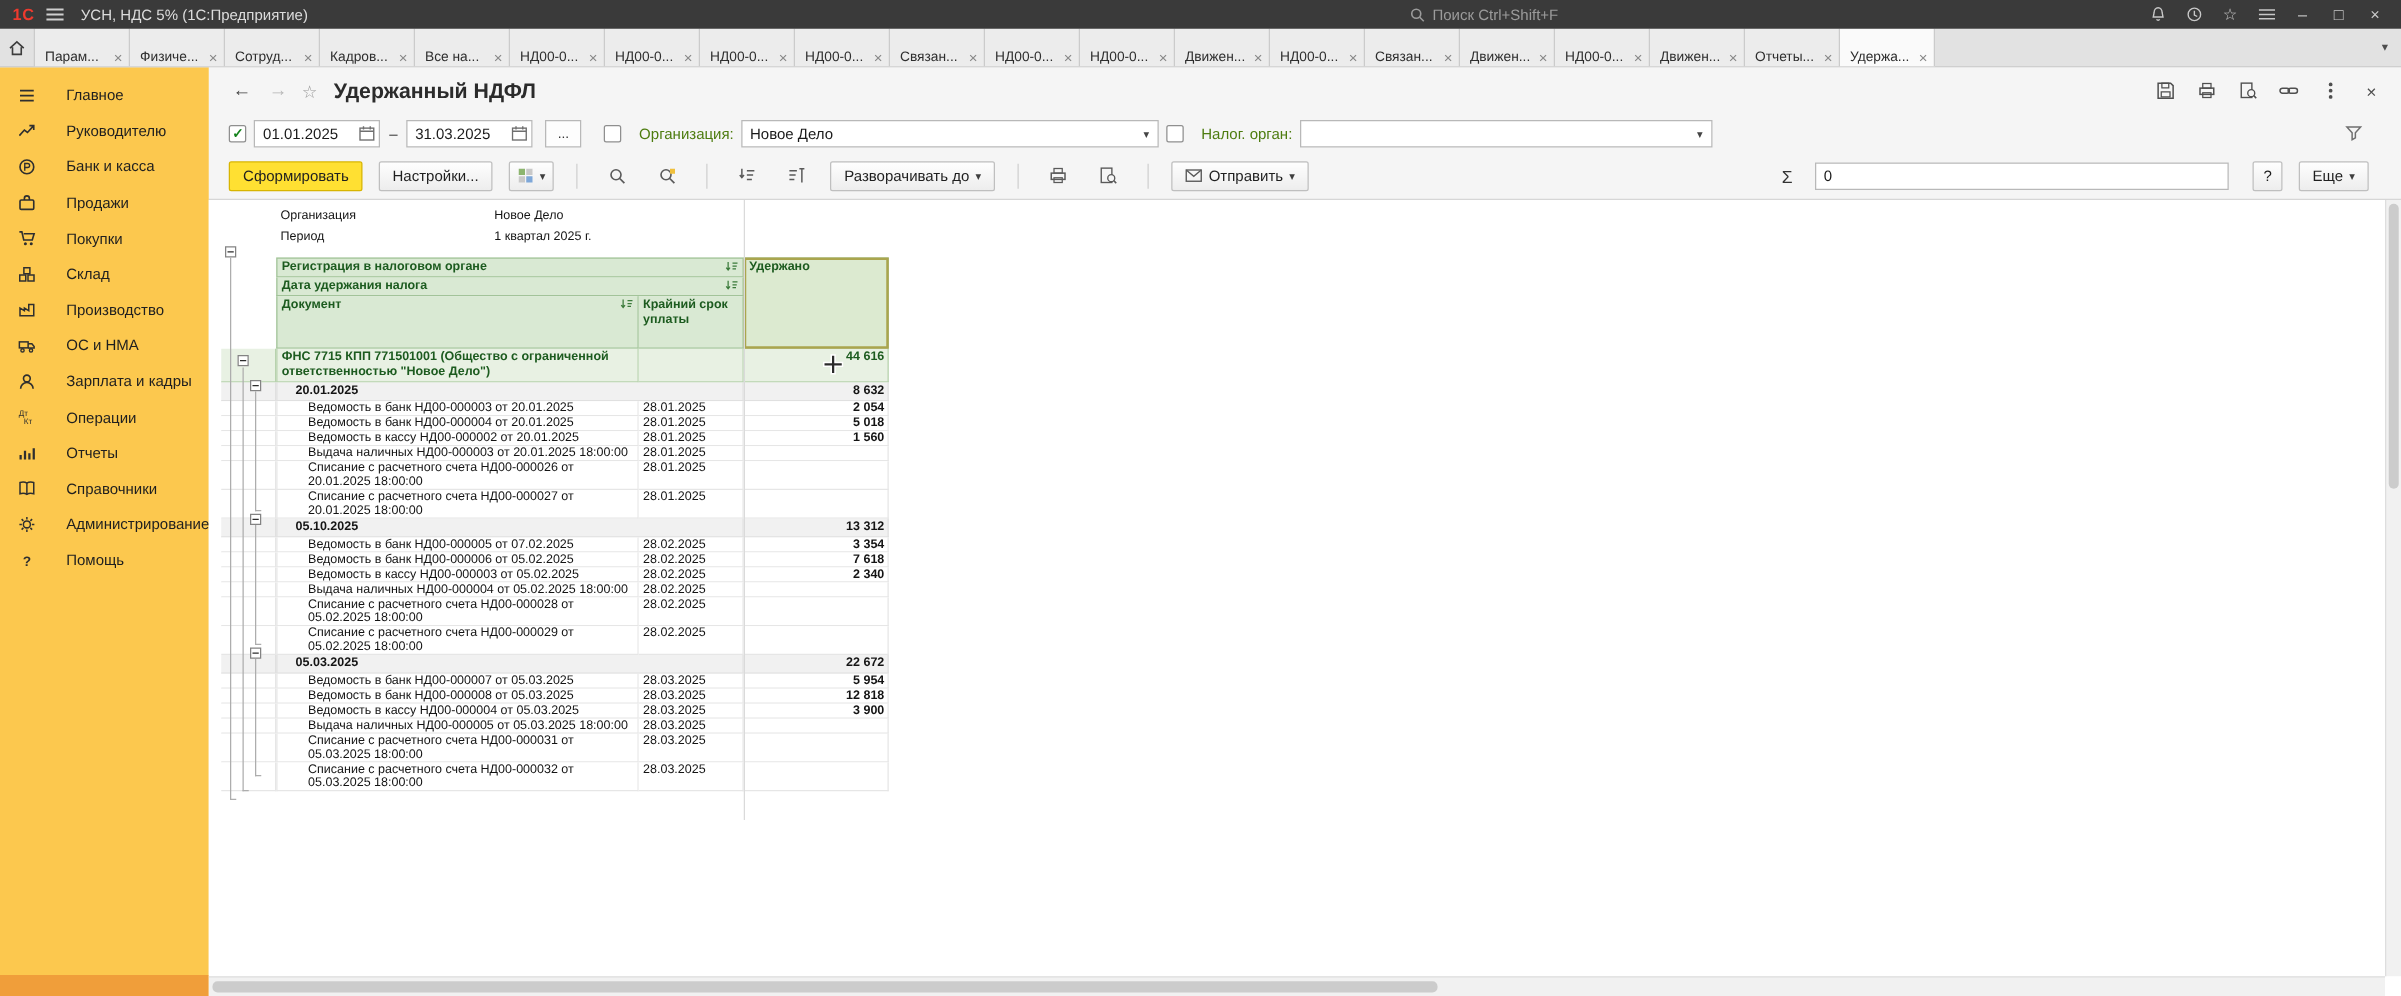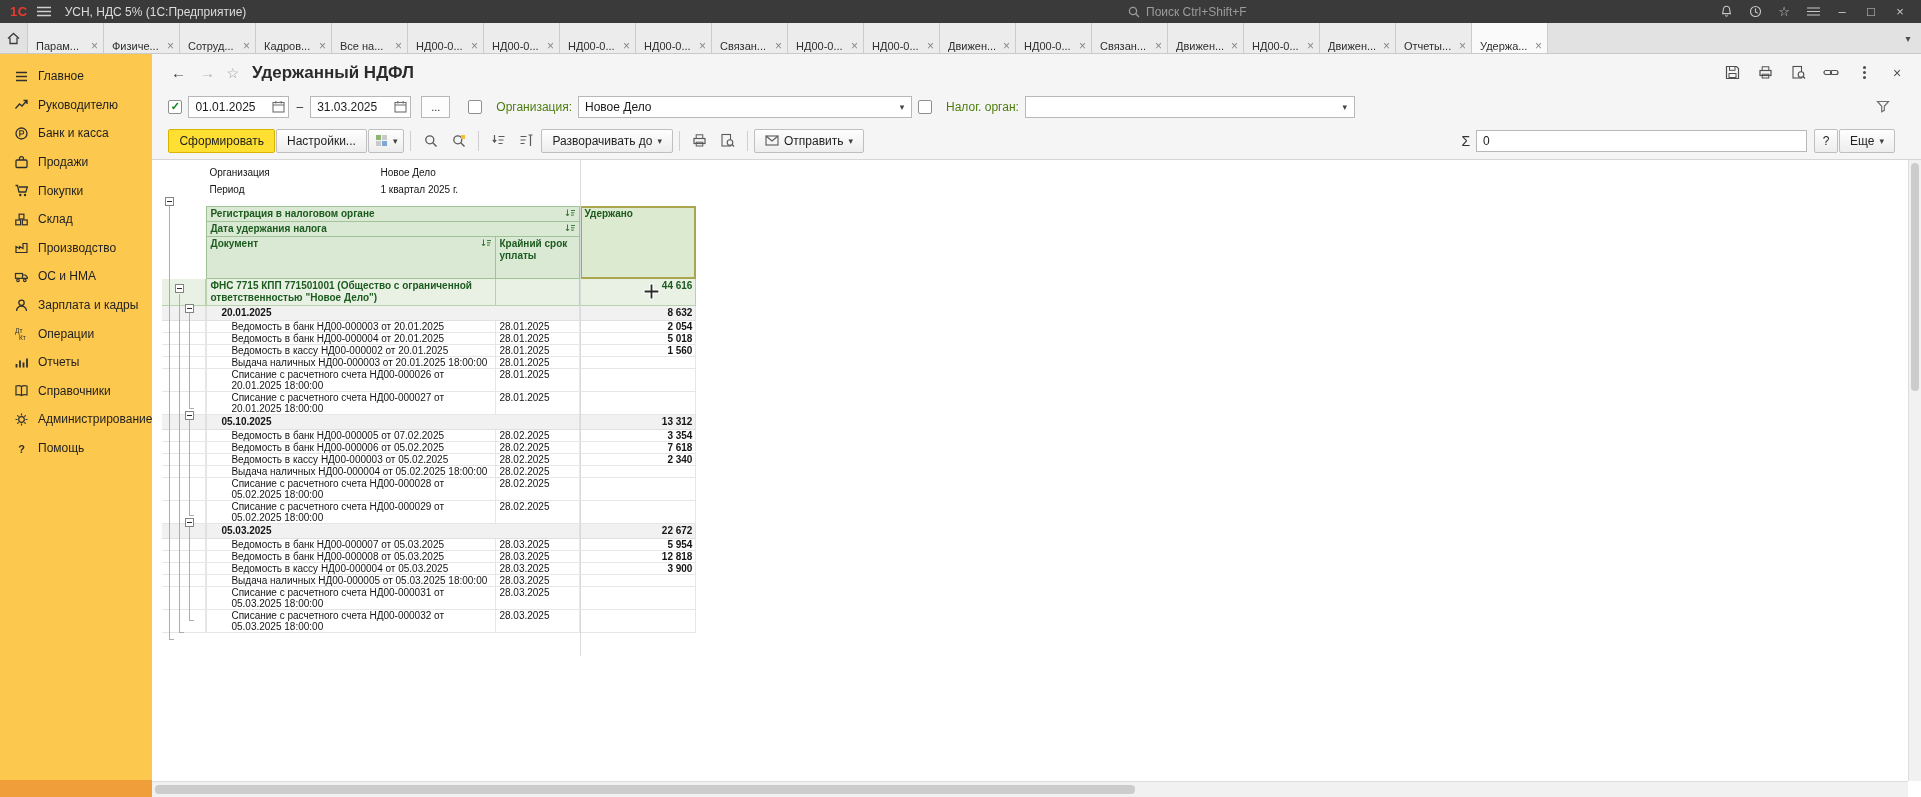--- a/index.html
+++ b/index.html
@@ -24,21 +24,21 @@
   .tab.active { background:#fafafa; }
   .tab-label { flex:1 1 auto; overflow:hidden; white-space:nowrap; }
   .tab-x { color:#878787; font-size:12px; margin-left:3px; }
   .tab-dd { margin-left:auto; flex:0 0 26px; display:flex; align-items:center; justify-content:center; color:#4d4d4d; font-size:10px; }
 
   .app-body { flex:1 1 auto; display:flex; min-height:0; }
 
   
   .sidebar { flex:0 0 150px; background:#fcc84e; padding-top:8px; position:relative; }
   .sidebar::after { content:""; position:absolute; left:0; right:0; bottom:0; height:17px; background:#f09e3a; }
-  .side-item { height:28.6px; display:flex; align-items:center; gap:9px; padding-left:13px; font-size:12px; color:#1f1f1f; cursor:default; }
+  .side-item { height:28.6px; display:flex; align-items:center; gap:24px; padding-left:13px; font-size:12px; color:#1f1f1f; cursor:default; }
   .side-icon { flex:0 0 16px; display:flex; justify-content:center; }
 
   
   .main { flex:1 1 auto; display:flex; flex-direction:column; background:#f5f5f5; min-width:0; }
 
   .content-header { flex:0 0 37px; display:flex; align-items:center; padding:0 12px 0 16px; gap:9px; }
   .nav-ic { font-size:15px; font-weight:bold; color:#3c3c3c; width:20px; text-align:center; }
   .nav-ic.dis { color:#b5b5b5; }
   .fav-star { font-size:14px; color:#9a9a9a; }
   .page-title { font-size:17px; font-weight:bold; color:#2b2b2b; margin-left:4px; }
@@ -56,21 +56,21 @@
   .dash { color:#333; margin:0 1px; }
   .mini-btn { height:22px; padding:0 9px; border:1px solid #b8b8b8; background:#fdfdfd; font-size:11px; display:flex; align-items:center; color:#333; margin:0 12px 0 4px; font-family:"Liberation Sans",sans-serif; }
   .flabel { color:#4d7c0f; margin-left:8px; }
   .combo-val { flex:1; padding-left:6px; color:#1a1a1a; overflow:hidden; white-space:nowrap; }
   .combo-dd { flex:0 0 18px; height:100%; display:flex; align-items:center; justify-content:center; color:#444; font-size:9px; }
   .org-combo { width:334px; }
   .tax-combo { width:330px; }
   .filter-funnel { margin-left:auto; width:24px; height:22px; display:flex; align-items:center; justify-content:center; }
 
   
-  .toolbar { flex:0 0 38px; display:flex; align-items:center; padding:0 26px 0 16px; gap:1px; border-bottom:1px solid #d6d6d6; }
+  .toolbar { flex:0 0 38px; display:flex; align-items:center; padding:0 26px 0 16px; gap:13px; border-bottom:1px solid #d6d6d6; }
   .btn { height:24px; border:1px solid #bfbfbf; background:linear-gradient(#fefefe,#ededed); border-radius:2px; font-size:12px; color:#1f1f1f; display:flex; align-items:center; padding:0 10px; gap:5px; font-family:"Liberation Sans",sans-serif; }
   .btn-generate { background:#ffe032; border-color:#d8b500; }
   .dd { font-size:9px; color:#3e3e3e; }
   .tool-ic { width:27px; height:24px; display:flex; align-items:center; justify-content:center; gap:2px; }
   .tsep { width:1px; height:20px; background:#cfcfcf; margin:0 5px; }
   .tb-spacer { flex:1 1 auto; }
   .sigma { font-size:14px; color:#333; margin-right:5px; }
   .sum-box { width:331px; }
   .help-btn { width:24px; justify-content:center; padding:0; margin-left:6px; }
 

